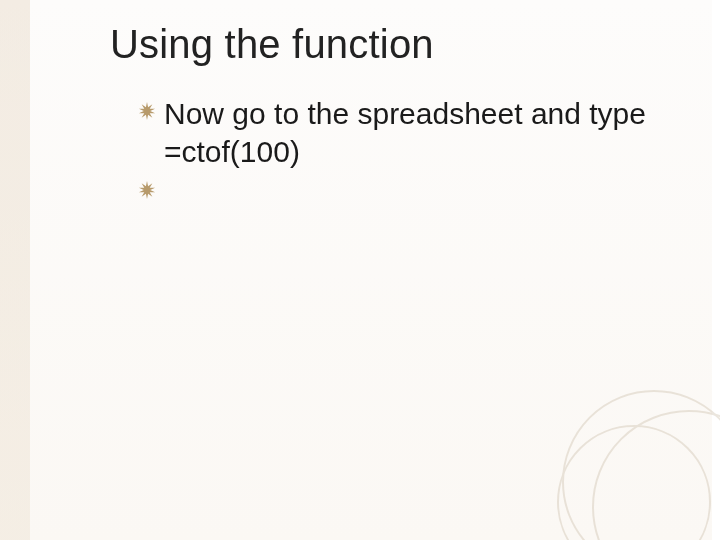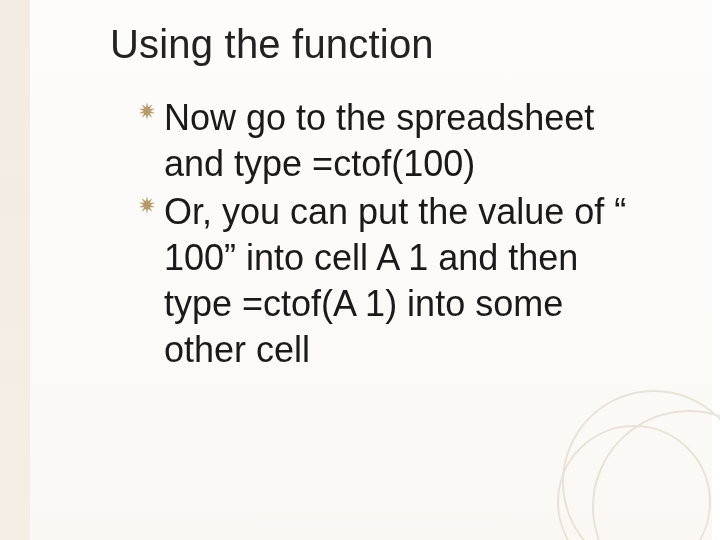--- a/index.html
+++ b/index.html
@@ -59,21 +59,21 @@
   }
 
   ul.body {
     list-style: none;
     margin: 0 0 0 30px;
     padding: 0;
     max-width: 520px;
   }
   ul.body li {
     position: relative;
-    font-size: 36px;
+    font-size: 30px;
     line-height: 1.28;
     margin: 0 8px 2px 0;
     padding-left: 24px;
     color: #1a1a1a;
   }
   ul.body li .bullet-icon {
     position: absolute;
     left: -2px;
     top: 7px;
     width: 18px;
@@ -101,21 +101,20 @@
       <span>Now go to the spreadsheet and type =ctof(100)</span>
     </li>
     <li>
       <span class="bullet-icon">
         <svg viewBox="0 0 20 20" width="18" height="18">
           <g>
             <path d="M10 0 L11.2 5.8 L16 2.5 L13 7.5 L19 7.5 L13.6 10 L19 12.5 L13 12.5 L16 17.5 L11.2 14.2 L10 20 L8.8 14.2 L4 17.5 L7 12.5 L1 12.5 L6.4 10 L1 7.5 L7 7.5 L4 2.5 L8.8 5.8 Z"></path>
           </g>
         </svg>
       </span>
-      <span>Or, you can put the value of “ 100” into cell A 1 and then type =ctof(A 1) into some other cell</span>
     </li>
   </ul>
 
   <div class="ornament">
     <div class="ring r1"></div>
     <div class="ring r2"></div>
     <div class="ring r3"></div>
   </div>
 </div>
 

